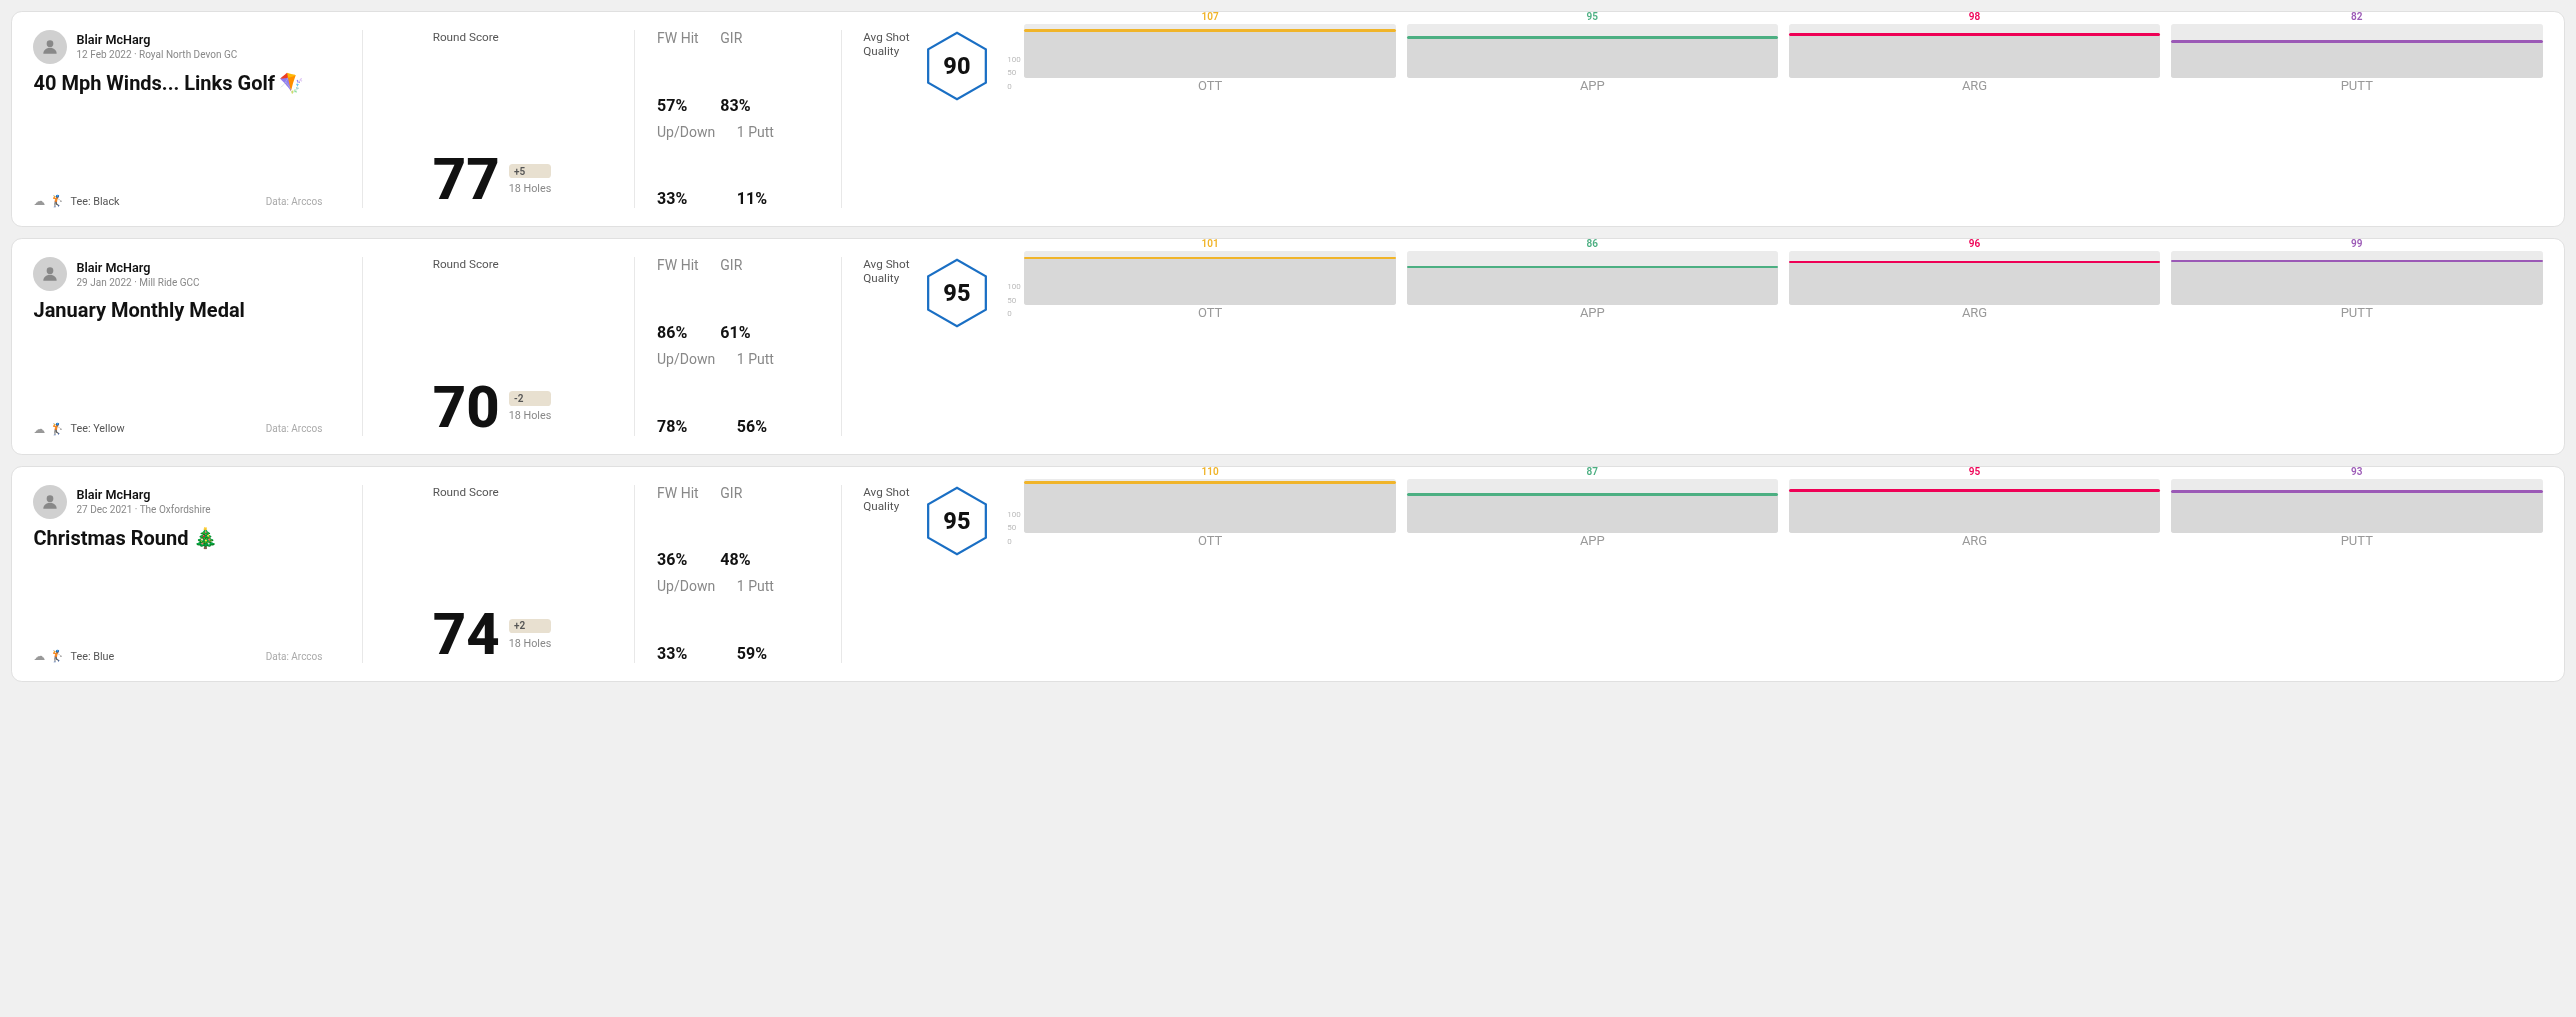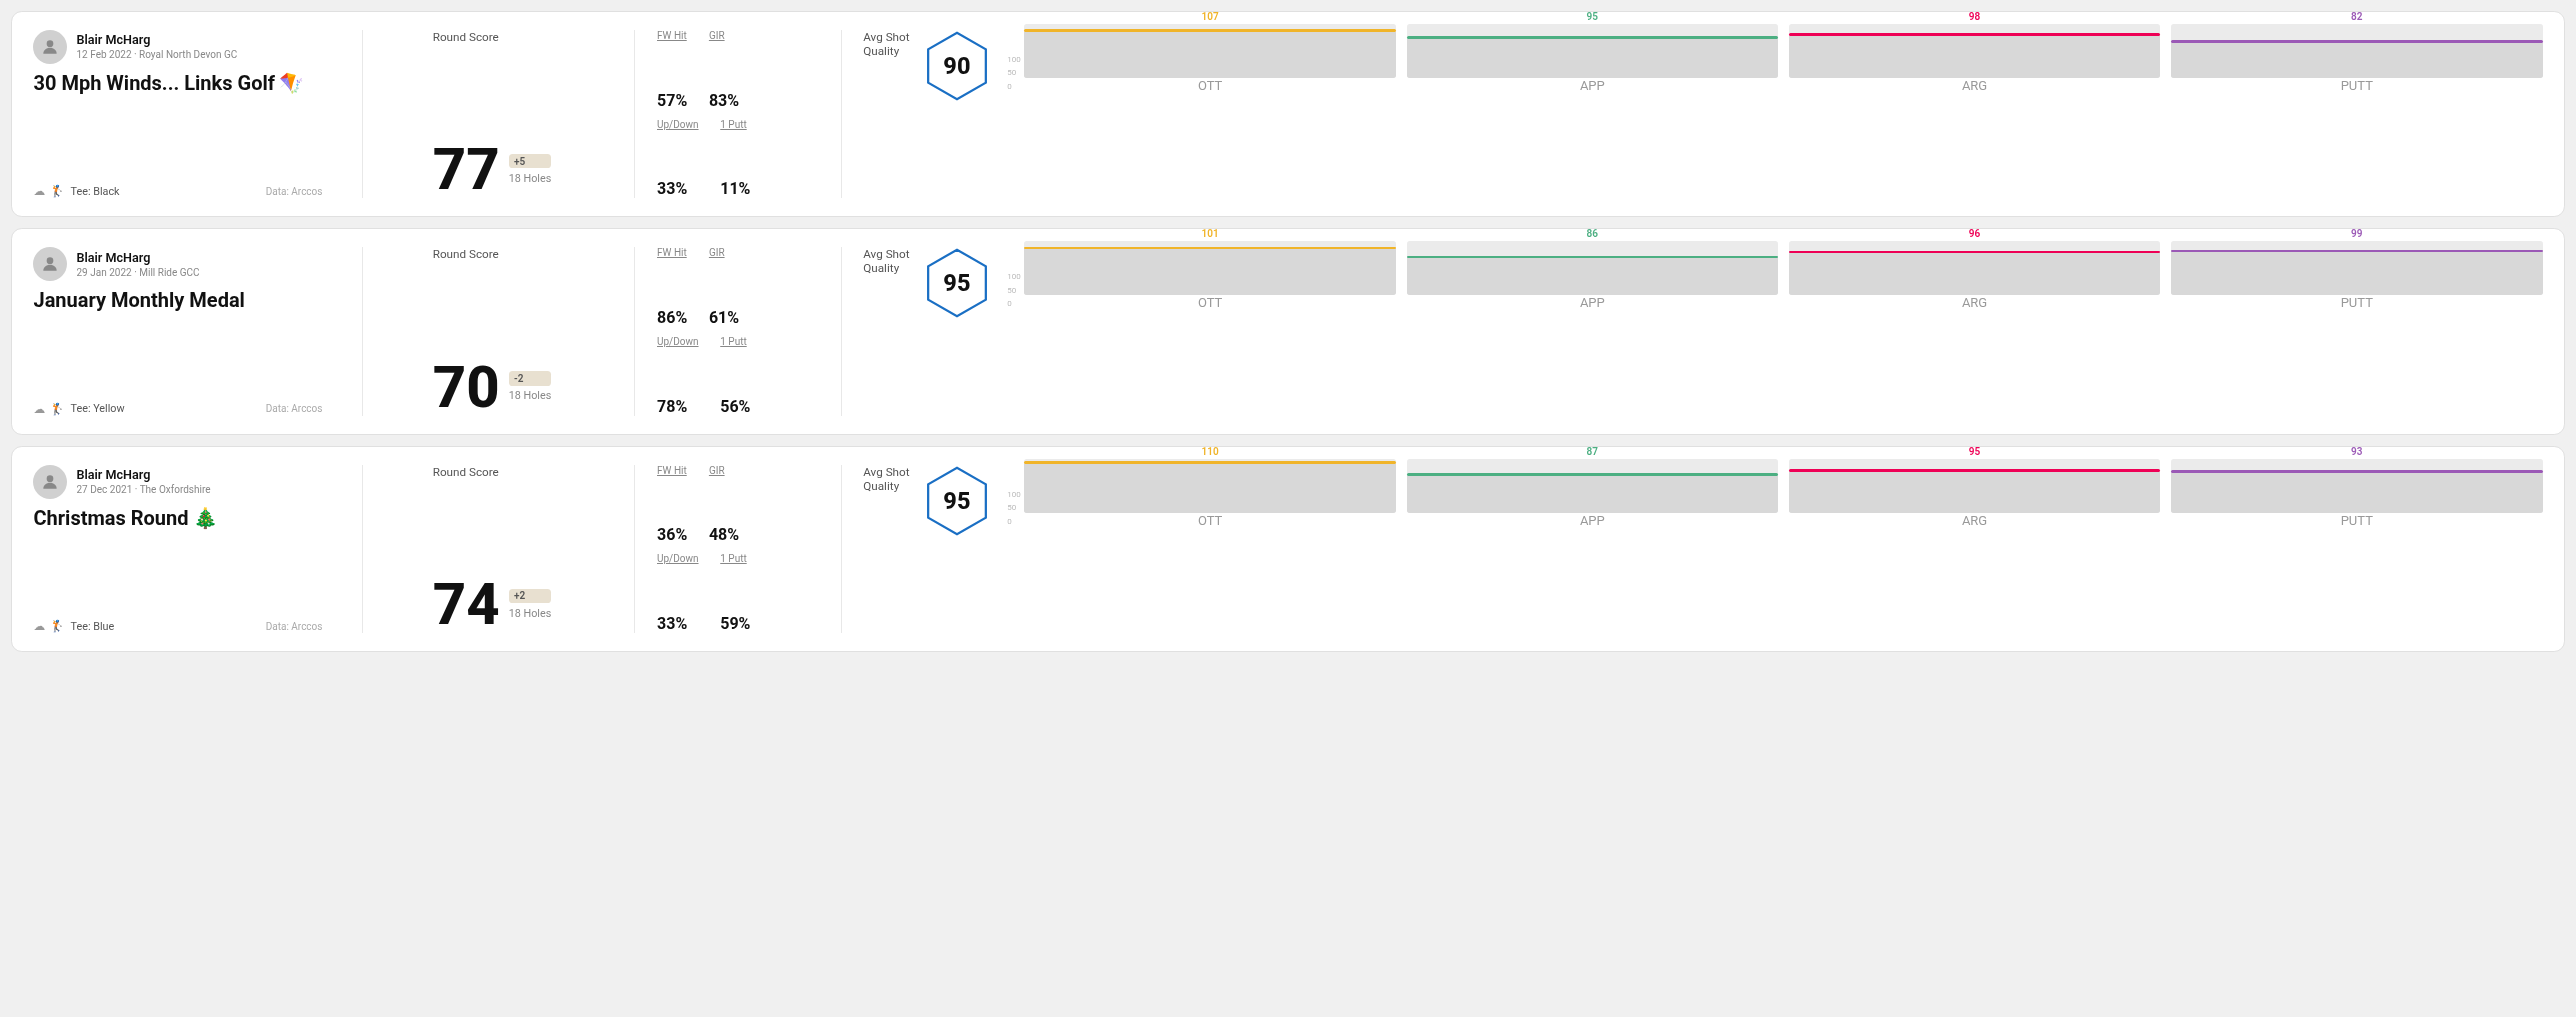--- a/index.html
+++ b/index.html
@@ -150,24 +150,23 @@
     }
     .stats-row {
       display: flex;
       gap: 21.7px;
     }
     .stat-item {
       display: flex;
       flex-direction: column;
     }
     .stat-label {
-      font-size: 10px;
+      font-size: 14px;
       color: #888;
       margin-bottom: 1.8px;
-      text-decoration: underline;
     }
     .stat-value {
       font-size: 16px;
       font-weight: 700;
       color: #111;
       margin-top: 48px;
     }
     .quality-section {
       width: 144px;
       min-width: 144px;
@@ -280,21 +279,21 @@
             <svg viewBox="0 0 24 24">
               <circle cx="12" cy="8" r="4"></circle>
               <path d="M4 20c0-4 3.6-7 8-7s8 3 8 7"></path>
             </svg>
           </div>
           <div class="user-info">
             <div class="user-name">Blair McHarg</div>
             <div class="user-meta">12 Feb 2022 · Royal North Devon GC</div>
           </div>
         </div>
-        <div class="round-title">30 Mph Winds... Links Golf 🪁</div>
+        <div class="round-title">40 Mph Winds... Links Golf 🪁</div>
       </div>
       <div class="card-footer">
         <div class="tee-info">
           <span class="tee-icon">☁</span>
           <span class="tee-icon">🏌</span>
           <span>Tee: Black</span>
         </div>
         <span class="data-source">Data: Arccos</span>
       </div>
     </div>

